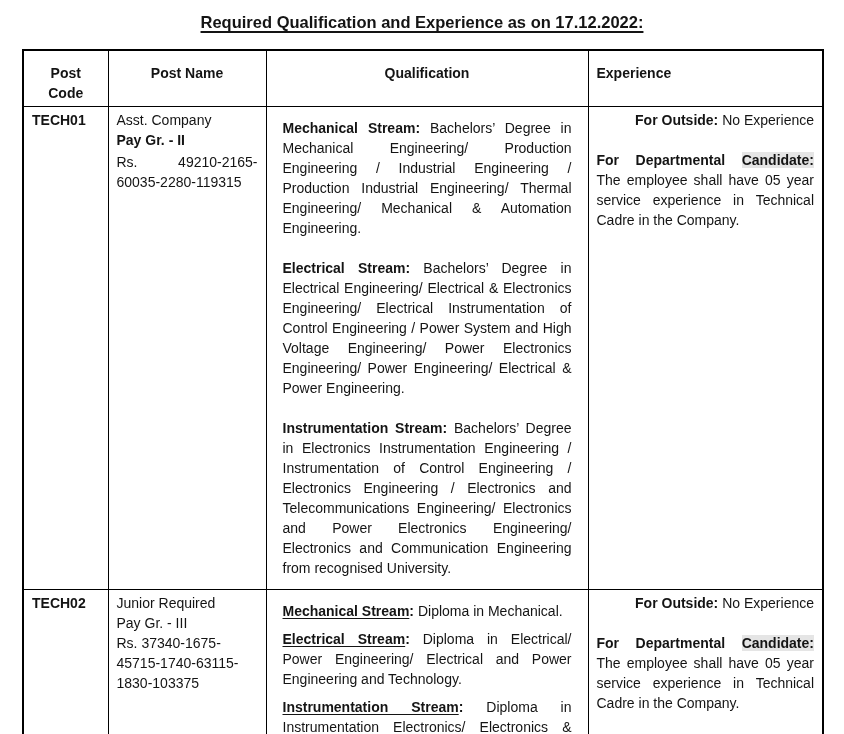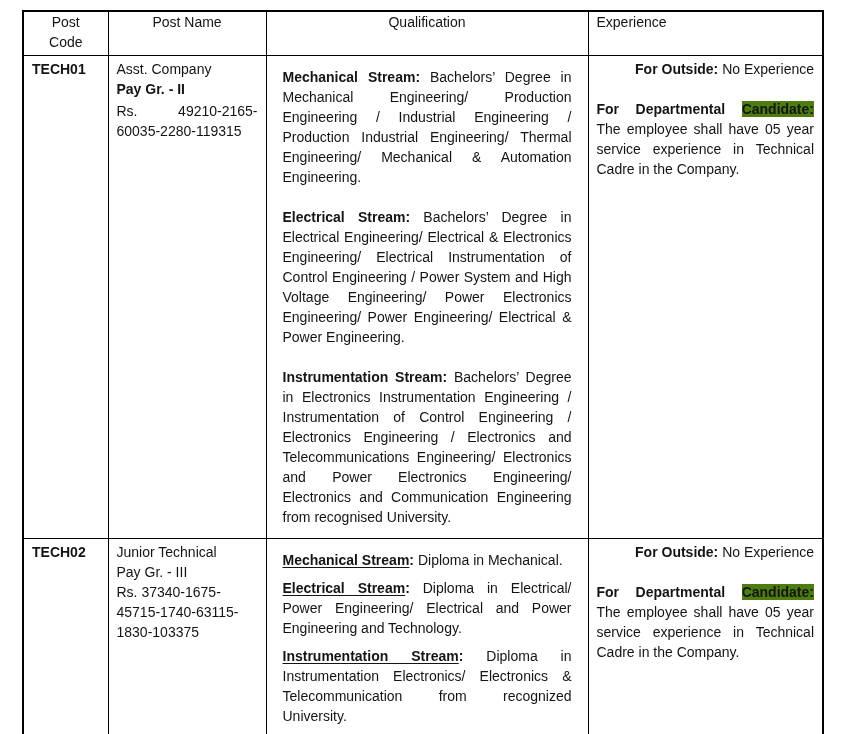--- a/index.html
+++ b/index.html
@@ -39,51 +39,52 @@
   th, td {
     border: 1px solid #000;
     vertical-align: top;
     font-size: 14px;
     line-height: 20px;
     padding: 3px 8px 3px 8px;
     box-sizing: border-box;
     overflow: hidden;
   }
   th {
-    font-weight: normal;
+    font-weight: bold;
     text-align: center;
     height: 41px;
-    padding-top: 0;
+    padding-top: 12px;
   }
   th.h-exp { text-align: left; margin-left: 13px; }
   .pre { white-space: pre-line; }
 
   td.code-cell { font-weight: bold; }
   tr.row-1 td { height: 463px; }
   tr.row-2 td { height: 161px; }
 
   .pname div { margin: 0; }
   .b { font-weight: bold; }
   .j { text-align: justify; }
   .pname .scale1 { margin-top: 2px; }
 
   .qual p { margin: 8px; text-align: justify; }
   .qual p.gap-after { margin-bottom: 20px; }
 
   .exp p { margin: 0; text-align: right; }
   .exp p.out-line { margin-bottom: 20px; }
   .exp p.dept-line { text-align: justify; }
-  .hl { background: #4d7c0f; }
+  .hl { background: #e5e5e5; }
   u { text-decoration: underline; text-underline-offset: 2px; }
 </style>
 </head>
 <body>
 
 <div class="page">
 
+  <h1 class="doc-title"><span>Required Qualification and Experience as on 17.12.2022:</span></h1>
 
   <table class="qual-table">
     <colgroup>
       <col style="width:85px">
       <col style="width:158px">
       <col style="width:322px">
       <col style="width:235px">
     </colgroup>
     <thead>
       <tr>
@@ -110,21 +111,21 @@
         </td>
         <td class="exp">
           <p class="out-line"><span class="b">For Outside</span><span class="b">:</span><span> No Experience</span></p>
           <p class="dept-line"><span class="b">For Departmental </span><span class="b hl">Candidate</span><span class="b hl">:</span><span> The employee shall have 05 year service experience in Technical Cadre in the Company.</span></p>
         </td>
       </tr>
 
       <tr class="row-2">
         <td class="code-cell">TECH02</td>
         <td class="pname">
-          <div>Junior Technical</div>
+          <div>Junior Required</div>
           <div>Pay Gr. - III</div>
           <div>Rs. 37340-1675-45715-1740-63115-1830-103375</div>
         </td>
         <td class="qual">
           <p><span class="b"><u>Mechanical Stream</u></span><span class="b">:</span><span> Diploma in Mechanical.</span></p>
           <p><span class="b"><u>Electrical Stream</u></span><span class="b">:</span><span> Diploma in Electrical/ Power Engineering/ Electrical and Power Engineering and Technology.</span></p>
           <p><span class="b"><u>Instrumentation Stream</u></span><span class="b">:</span><span> Diploma in Instrumentation Electronics/ Electronics &amp; Telecommunication from recognized University.</span></p>
         </td>
         <td class="exp">
           <p class="out-line"><span class="b">For Outside</span><span class="b">:</span><span> No Experience</span></p>

